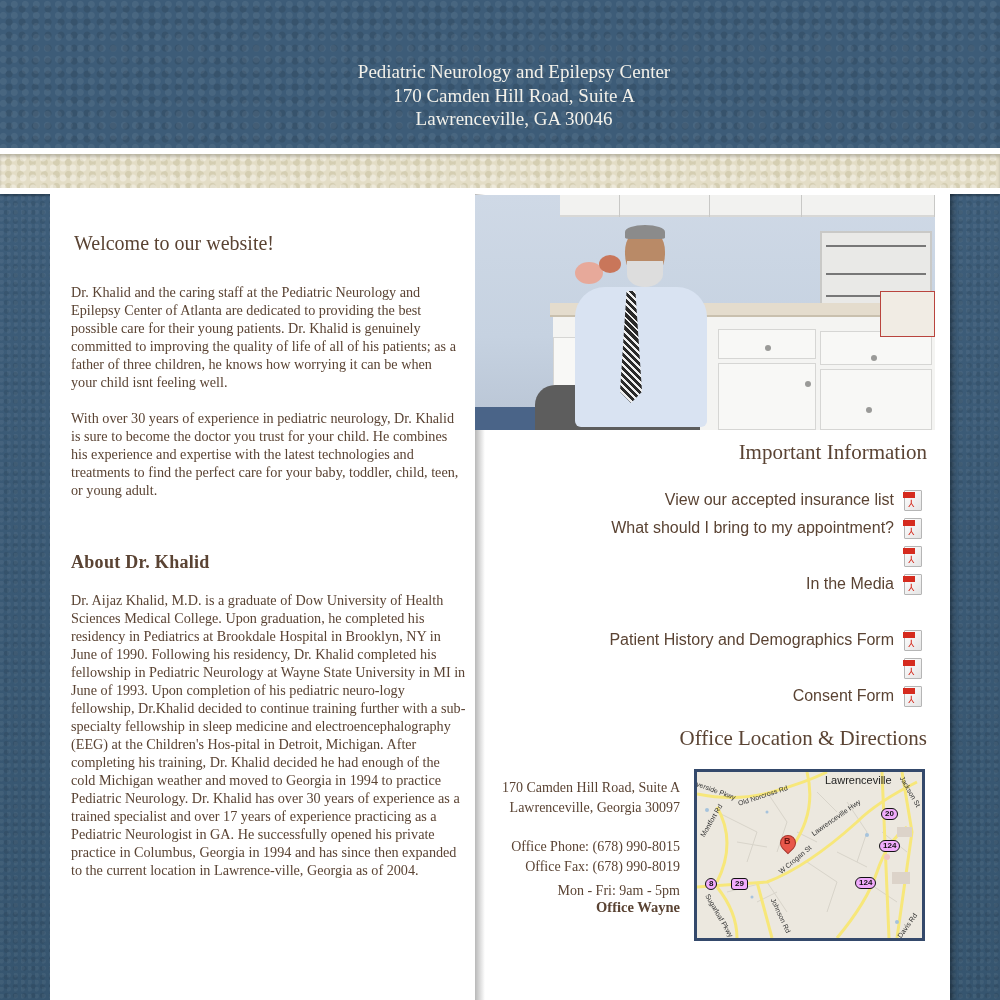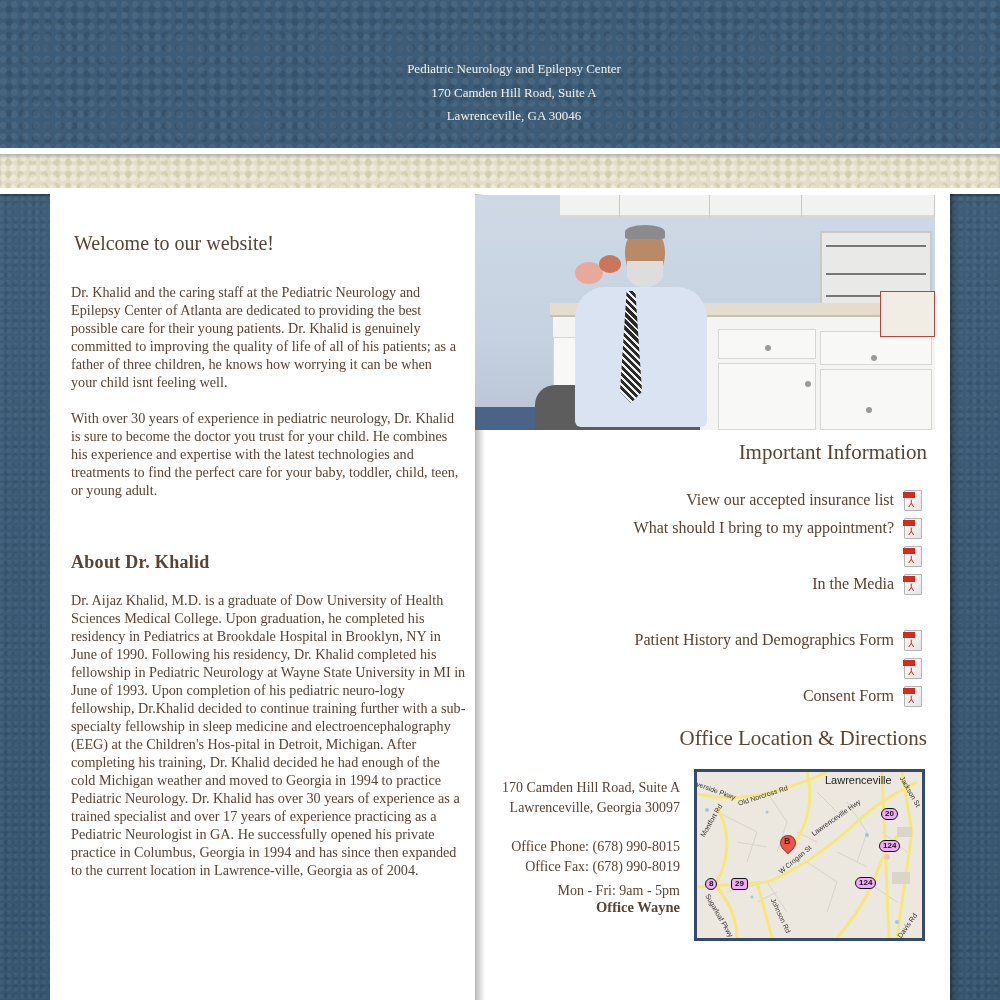--- a/index.html
+++ b/index.html
@@ -22,21 +22,21 @@
     text-align: center; color: #f3f1ea;
     background-color: #3d5c78;
     background-image:
       radial-gradient(circle at 30% 40%, rgba(255,255,255,0.06) 0 3px, transparent 4px),
       radial-gradient(circle at 70% 70%, rgba(0,0,0,0.10) 0 3px, transparent 4px);
     background-size: 11px 11px, 13px 13px;
     font-family: "Liberation Serif", "DejaVu Serif", serif;
   }
   .header .name { position: absolute; top: 18px; left: 0; width: 100%; font-size: 34px; letter-spacing: 0.2px; }
   .header .name .md { font-size: 26px; margin-left: 4px; letter-spacing: 1px; }
-  .header .sub { position: absolute; left: 0; width: 100%; font-size: 13px; padding-left: 28px; }
+  .header .sub { position: absolute; left: 0; width: 100%; font-size: 19px; padding-left: 28px; }
   .header .sub.l1 { top: 61px; }
   .header .sub.l2 { top: 85px; }
   .header .sub.l3 { top: 108px; }
 
   
   .band-white-top { position: absolute; left: 0; top: 148px; width: 1000px; height: 6px; background: #ffffff; }
   .band-beige {
     position: absolute; left: 0; top: 154px; width: 1000px; height: 34px;
     background-color: #e3ddc6;
     background-image:
@@ -88,21 +88,21 @@
   .photo .beard { position: absolute; left: 152px; top: 66px; width: 36px; height: 26px; border-radius: 0 0 50% 50%; background: #ddd; }
   .photo .hair { position: absolute; left: 150px; top: 30px; width: 40px; height: 14px; border-radius: 50% 50% 10% 10%; background: #8b8b8b; }
   .photo .shirt { position: absolute; left: 100px; top: 92px; width: 132px; height: 140px; border-radius: 30px 30px 6px 6px; background: #d9e3f2; }
   .photo .tie { position: absolute; left: 145px; top: 96px; width: 22px; height: 112px; background: repeating-linear-gradient(45deg, #2a2a2a 0 3px, #eee 3px 5px); clip-path: polygon(30% 0,70% 0,100% 90%,50% 100%,0 90%); }
   .photo .pants { position: absolute; left: 60px; top: 190px; width: 165px; height: 45px; border-radius: 20px 20px 0 0; background: #5d5d5d; }
   .photo .floor { position: absolute; left: 0; top: 212px; width: 80px; height: 23px; background: #4a6488; }
 
   
   .imp-title { position: absolute; right: 73px; top: 440px; font-size: 21px; color: #5a4333; font-family: "Liberation Serif", serif; text-align: right; }
   .link-row { position: absolute; right: 78px; height: 22px; display: flex; align-items: center; justify-content: flex-end; }
-  .link-row .lt { font-size: 16px; color: #5a4333; font-family: Liberation Serif, serif; margin-right: 10px; white-space: nowrap; cursor: pointer; }
+  .link-row .lt { font-size: 16px; color: #5a4333; font-family: Liberation Sans, sans-serif; margin-right: 10px; white-space: nowrap; cursor: pointer; }
   .pdf-icon { position: relative; width: 18px; height: 21px; background: linear-gradient(135deg, #fff 0%, #e4e4e4 100%); border: 1px solid #b5b5b5; border-radius: 1px; }
   .pdf-icon .tag { position: absolute; left: -2px; top: 1px; width: 12px; height: 6px; background: #d52b1e; }
   .pdf-icon .sym { position: absolute; left: 3px; top: 8px; font-size: 10px; line-height: 10px; color: #d52b1e; font-family: "DejaVu Sans", sans-serif; }
 
   .office-title { position: absolute; right: 73px; top: 726px; font-size: 21px; color: #5a4333; font-family: "Liberation Serif", serif; }
 
   .addr { position: absolute; right: 320px; text-align: right; font-size: 14px; color: #5a4333; font-family: "Liberation Serif", serif; white-space: nowrap; }
   .addr.a1 { top: 780px; }
   .addr.a2 { top: 800px; }
   .addr.a3 { top: 839px; }

